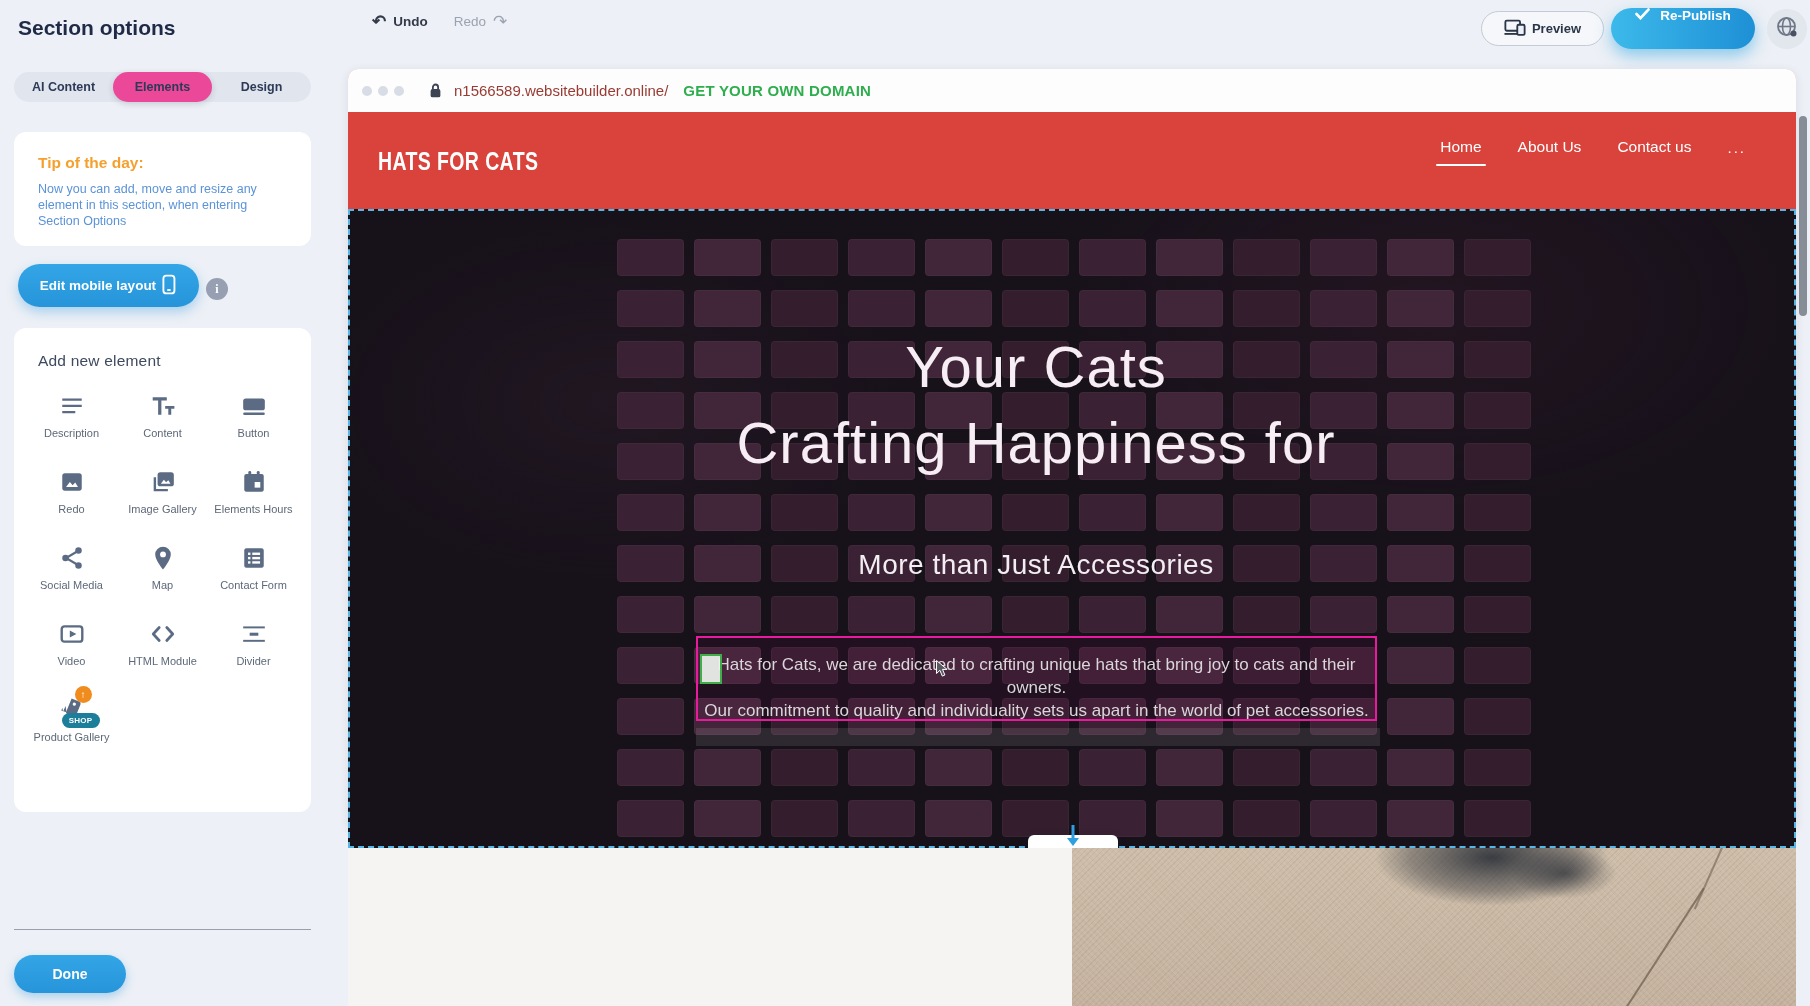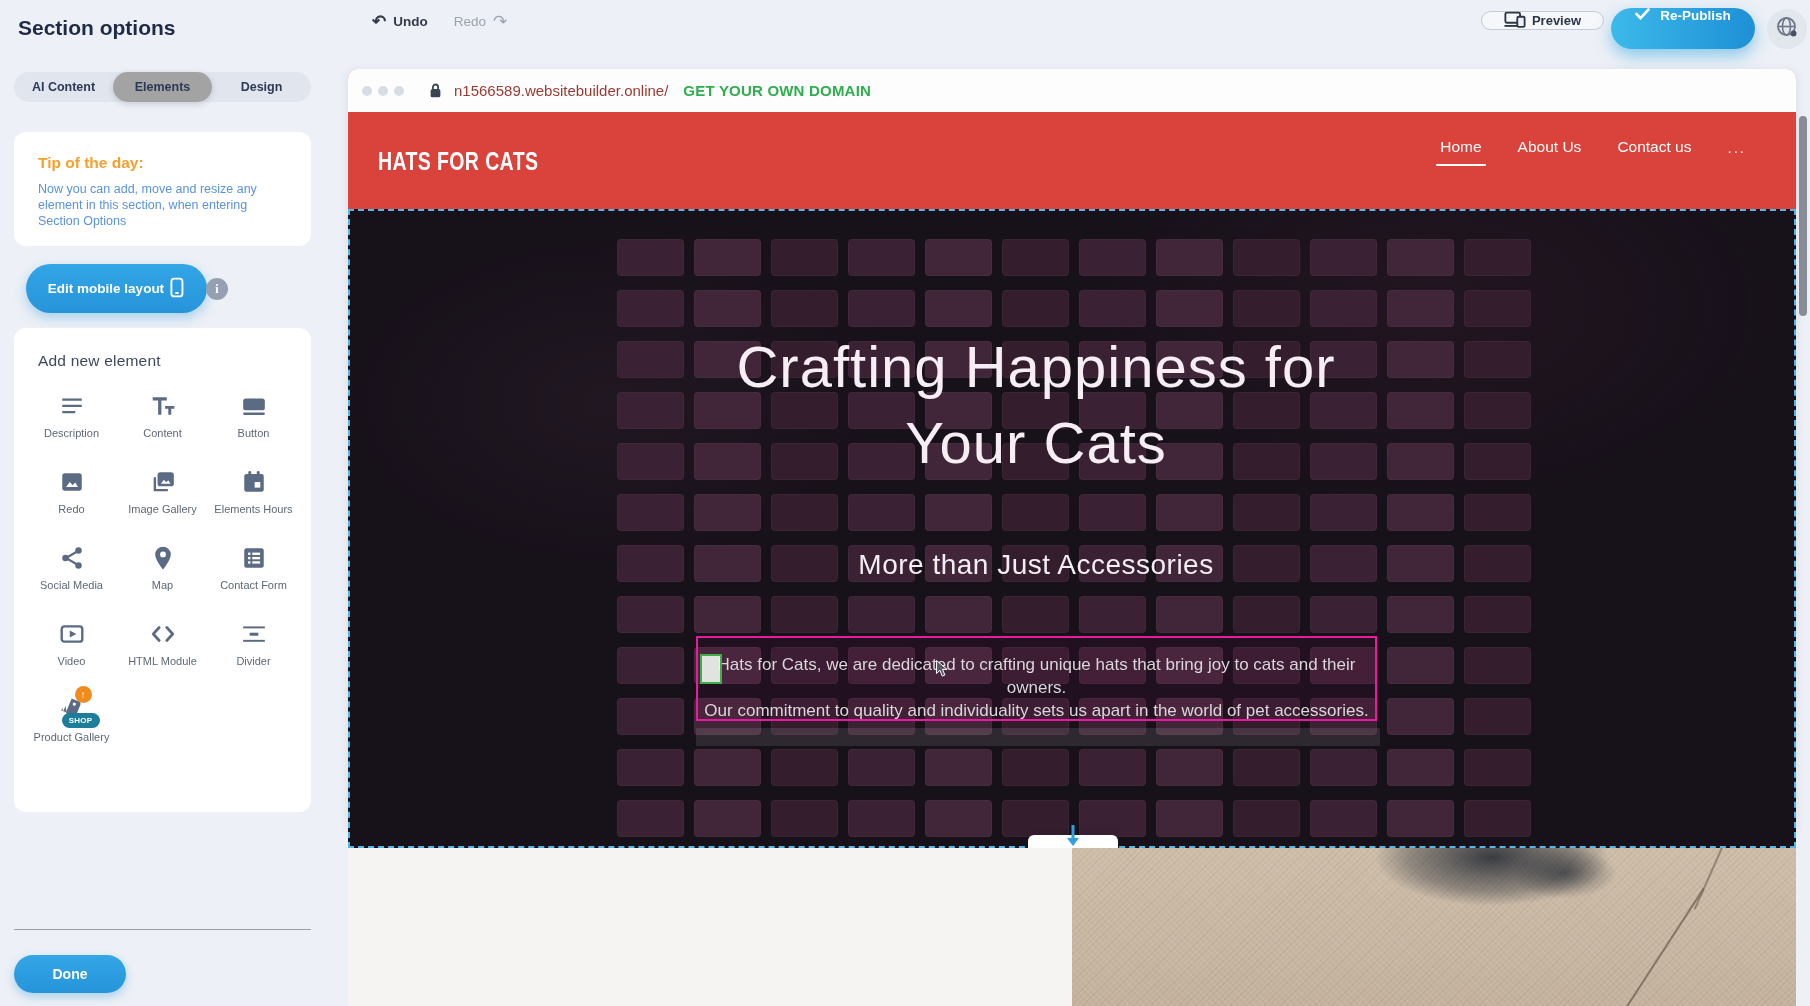--- a/index.html
+++ b/index.html
@@ -5,26 +5,26 @@
   * { margin:0; padding:0; box-sizing:border-box; }
   html,body { width:1810px; height:1006px; }
   body { font-family:"Liberation Sans", sans-serif; background:#edf0f6; overflow:hidden; }
   .stage { position:relative; width:1810px; height:1006px; background:#edf0f6; }
 
   
   .sidebar { position:absolute; left:0; top:0; width:337px; height:1006px; }
   .panel-title { position:absolute; left:18px; top:16px; font-size:21px; font-weight:bold; color:#1e2a46; }
   .tabs { position:absolute; left:14px; top:72px; width:297px; height:30px; background:#e1e5ee; border-radius:16px; display:flex; align-items:stretch; }
   .tab { flex:1; display:flex; align-items:center; justify-content:center; font-size:12.5px; font-weight:bold; color:#2c3a57; border-radius:16px; cursor:pointer; }
-  .tab.active { background:#a3a3a3; box-shadow:0 2px 6px rgba(30,42,70,.18); }
+  .tab.active { background:#ec4899; box-shadow:0 2px 6px rgba(30,42,70,.18); }
   .card { position:absolute; background:#fff; border-radius:12px; }
   .tip-card { left:14px; top:132px; width:297px; height:114px; padding:22px 24px; }
   .tip-heading { font-size:15.5px; font-weight:bold; color:#f5a02d; }
   .tip-body { margin-top:9px; font-size:12.5px; line-height:16px; color:#5b93d8; width:252px; }
-  .edit-mobile { position:absolute; left:26px; top:264px; width:181px; height:49px; border-radius:25px;
+  .edit-mobile { position:absolute; left:18px; top:264px; width:181px; height:43px; border-radius:25px;
     background:linear-gradient(180deg,#33a6e7,#2694d9); display:flex; align-items:center; justify-content:center; gap:4px;
     color:#fff; font-size:13.5px; font-weight:bold; box-shadow:0 5px 12px rgba(41,150,220,.35); cursor:pointer; }
   .info-dot { position:absolute; left:206px; top:278px; width:22px; height:22px; border-radius:50%; background:#97a0b2;
     color:#fff; font-size:12px; font-weight:bold; display:flex; align-items:center; justify-content:center; font-family:"Liberation Serif",serif; }
   .add-card { left:14px; top:328px; width:297px; height:484px; padding:24px 12px; }
   .add-heading { font-size:15.5px; color:#3f4a5f; letter-spacing:.2px; padding-left:12px; }
   .el-grid { margin-top:22px; display:grid; grid-template-columns:repeat(3,1fr); row-gap:28px; justify-items:center; }
   .el-item { width:84px; display:flex; flex-direction:column; align-items:center; cursor:pointer; }
   .el-icon { height:28px; display:flex; align-items:center; justify-content:center; position:relative; }
   .el-icon svg { display:block; }
@@ -39,21 +39,21 @@
     color:#fff; display:flex; align-items:center; justify-content:center; font-size:10px; font-weight:bold; }
   .badge-shop { position:absolute; right:-14px; bottom:-4px; background:#1d7e9b; color:#fff; font-size:8px; font-weight:bold;
     padding:3px 7px; border-radius:9px; letter-spacing:.3px; }
 
   
   .undo-redo { position:absolute; left:372px; top:13px; display:flex; align-items:center; gap:26px; }
   .ur-btn { display:flex; align-items:center; gap:7px; font-size:13.5px; cursor:pointer; }
   .ur-undo { color:#333b49; font-weight:bold; }
   .ur-redo { color:#9aa3af; }
   .ur-glyph { font-size:17px; line-height:1; }
-  .preview-btn { position:absolute; left:1481px; top:11px; width:123px; height:19px; border-radius:18px;
+  .preview-btn { position:absolute; left:1481px; top:11px; width:123px; height:35px; border-radius:18px;
     border:1px solid #c4cbd6; display:flex; align-items:center; justify-content:center; gap:6px;
     font-size:13px; font-weight:bold; color:#2b3648; cursor:pointer; background:rgba(255,255,255,.45); }
   .republish-btn { position:absolute; left:1611px; top:8px; width:144px; height:41px; border-radius:21px;
     background:linear-gradient(90deg,#3cb9ea,#1e90d6); display:flex; align-items:flex-start; justify-content:center; gap:10px;
     color:#fff; font-size:13.5px; font-weight:bold; box-shadow:0 7px 16px rgba(42,164,226,.5); cursor:pointer; }
   .globe-btn { position:absolute; left:1767px; top:9px; width:40px; height:40px; border-radius:50%;
     background:#e2e6ed; display:flex; align-items:center; justify-content:center; cursor:pointer; }
 
   
   .browser { position:absolute; left:348px; top:69px; width:1448px; height:759px; background:#fca5a5;
@@ -513,22 +513,22 @@
           <div class="tile t2"></div>
           <div class="tile t0"></div>
           <div class="tile t1"></div>
           <div class="tile t2"></div>
           <div class="tile t0"></div>
           <div class="tile t1"></div>
           <div class="tile t2"></div>
         </div>
 
       <div class="hero-text">
+        <div class="hero-title">Your Cats</div>
         <div class="hero-title">Crafting Happiness for</div>
-        <div class="hero-title">Your Cats</div>
       </div>
 
       <div class="hero-subtitle">More than Just Accessories</div>
 
       <div class="light-bar"></div>
 
       <div class="selection-box">
         <div class="sel-handle"></div>
         <div class="sel-text">
           <div>Hats for Cats, we are dedicated to crafting unique hats that bring joy to cats and their owners.</div>

